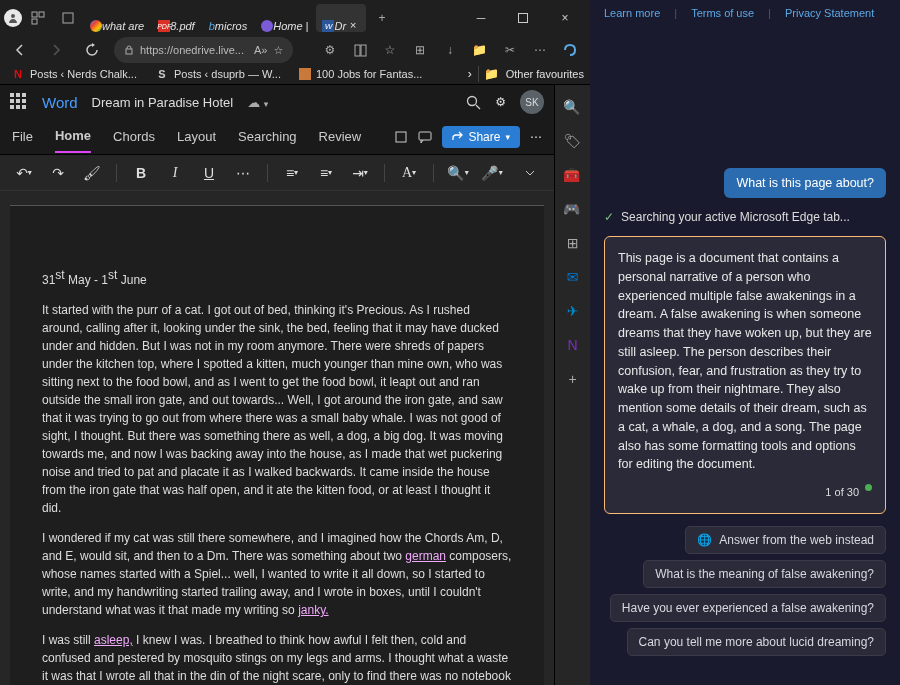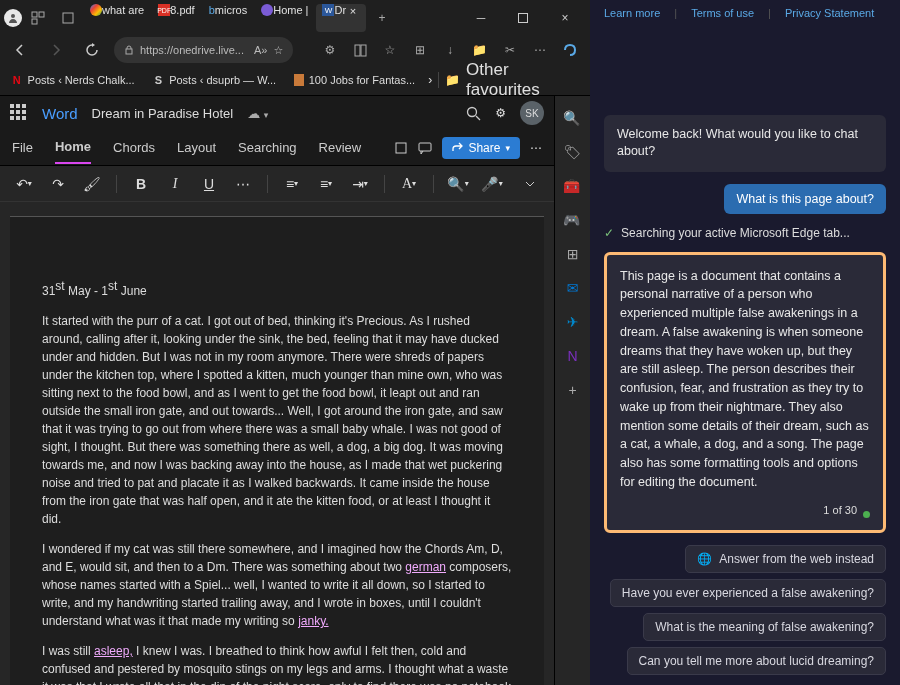--- a/index.html
+++ b/index.html
@@ -8,21 +8,21 @@
   background: #0a1528;
   font-family: "Segoe UI", sans-serif;
   color: #e0e0e0;
   font-size: 12px;
   display: flex;
   overflow: hidden;
 }
 .left-pane { width: 590px; height: 100%; display: flex; flex-direction: column; background: #262626; }
 .right-pane { flex: 1; height: 100%; background: #1a1a2e; display: flex; flex-direction: column; position: relative; }
 .titlebar { height: 36px; background: #1f1f1f; display: flex; align-items: center; padding: 0 4px; gap: 2px; }
-.tab { height: 28px; padding: 0 6px; display: flex; align-items: flex-start; gap: 0; border-radius: 4px; font-size: 11px; max-width: 70px; overflow: hidden; white-space: nowrap; }
+.tab { height: 28px; padding: 0 6px; display: flex; align-items: flex-end; gap: 0; border-radius: 4px; font-size: 11px; max-width: 70px; overflow: hidden; white-space: nowrap; font-style: italic; }
 .tab.active { background: #333; }
 .tab-close { width: 14px; height: 14px; display: flex; align-items: center; justify-content: center; }
 .circle-icon { width: 18px; height: 18px; border-radius: 50%; background: #555; display: inline-flex; align-items: center; justify-content: center; }
 .circle-icon.white { background: #e8e8e8; }
 .win-controls { margin-left: auto; display: flex; }
 .win-btn { width: 42px; height: 36px; display: flex; align-items: center; justify-content: center; color: #ccc; }
 .addressbar-row { height: 36px; background: #1f1f1f; display: flex; align-items: center; padding: 0 6px; gap: 8px; }
 .nav-btn { width: 28px; height: 28px; display: flex; align-items: center; justify-content: center; color: #aaa; }
 .address { flex: 0 0 auto; height: 26px; background: #333; border-radius: 13px; display: flex; align-items: center; padding: 4px 10px; gap: 6px; font-size: 11px; color: #bbb; }
 .right-icons { margin-left: auto; display: flex; gap: 2px; }
@@ -57,22 +57,22 @@
 
 .chat-links { height: 26px; display: flex; align-items: center; justify-content: flex-start; gap: 14px; padding: 0 14px; font-size: 11px; color: #5aa9e6; }
 .chat-links span { cursor: pointer; }
 .chat-pipe { color: #555; }
 .chat-body { flex: 1; padding: 10px 14px; display: flex; flex-direction: column; gap: 12px; overflow: hidden; }
 .chat-spacer { height: 120px; }
 .welcome { background: #2a2a38; border-radius: 6px; padding: 11px 13px; font-size: 12.5px; color: #e8e8e8; line-height: 1.4; }
 .user-msg { align-self: flex-end; background: #2b6cb0; color: #fff; padding: 8px 12px; border-radius: 6px; font-size: 12.5px; }
 .searching { display: flex; align-items: center; gap: 7px; font-size: 12px; color: #ddd; }
 .check { color: #7ac07a; }
-.answer-box { background: #2a2a38; border: 3px solid #fdba74; border-radius: 6px; padding: 12px 13px; font-size: 12.5px; color: #e8e8e8; line-height: 1.5; display: flex; flex-direction: column; gap: 10px; }
-.answer-foot { display: flex; justify-content: flex-end; align-items: flex-end; gap: 6px; font-size: 11px; color: #ddd; }
+.answer-box { background: #2a2a38; border: 1px solid #fdba74; border-radius: 6px; padding: 12px 13px; font-size: 12.5px; color: #e8e8e8; line-height: 1.5; display: flex; flex-direction: column; gap: 10px; }
+.answer-foot { display: flex; justify-content: flex-end; align-items: flex-start; gap: 6px; font-size: 11px; color: #ddd; }
 .dot { width: 7px; height: 7px; border-radius: 50%; background: #4caf50; }
 .suggestions { display: flex; flex-direction: column; gap: 6px; align-items: flex-end; }
 .suggest { background: #2a2a38; border: 1px solid #3a3a4a; border-radius: 5px; padding: 6px 11px; font-size: 12px; color: #d8d8e0; display: flex; align-items: center; gap: 7px; }
 svg { display: block; }
 </style>
 </head>
 <body>
 
 <div class="left-pane">
 
@@ -188,21 +188,21 @@
         <span>Posts ‹ dsuprb — W...</span>
       </div>
     <div class="bm">
         <span class="bm-fav" style="background:#c97a3a;width:12px;height:12px"></span>
         <span>100 Jobs for Fantas...</span>
       </div>
     <div style="margin-left:auto;display:flex;align-items:center;gap:6px">
       <span>›</span>
       <span style="width:1px;height:16px;background:#444"></span>
       <span>📁</span>
-      <span style="font-size:17px">Other favourites</span>
+      <span style="font-size:11px">Other favourites</span>
     </div>
   </div>
 
   <div class="word-wrap">
     <div class="word-main">
       <div class="word-header">
         <div class="waffle">
             <div></div>
             <div></div>
             <div></div>
@@ -320,42 +320,41 @@
 <div class="right-pane">
   <div class="chat-links">
     <span>Learn more</span>
     <span class="chat-pipe">|</span>
     <span>Terms of use</span>
     <span class="chat-pipe">|</span>
     <span>Privacy Statement</span>
   </div>
   <div class="chat-body">
     <div class="chat-spacer"></div>
-    <div class="welcome">Welcome back! What would you like to chat about?</div>
     <div class="user-msg">What is this page about?</div>
     <div class="searching">
       <span class="check">✓</span>
       <span>Searching your active Microsoft Edge tab...</span>
     </div>
     <div class="answer-box">
       <div>This page is a document that contains a personal narrative of a person who experienced multiple false awakenings in a dream. A false awakening is when someone dreams that they have woken up, but they are still asleep. The person describes their confusion, fear, and frustration as they try to wake up from their nightmare. They also mention some details of their dream, such as a cat, a whale, a dog, and a song. The page also has some formatting tools and options for editing the document.</div>
       <div class="answer-foot">
         <span>1 of 30</span>
           <span class="dot"></span>
       </div>
     </div>
     <div class="suggestions">
       <div class="suggest">
           <span>🌐</span>
           <span>Answer from the web instead</span>
         </div>
       <div class="suggest">
+          <span>What is the meaning of false awakening?</span>
+        </div>
+      <div class="suggest">
           <span>Have you ever experienced a false awakening?</span>
-        </div>
-      <div class="suggest">
-          <span>What is the meaning of false awakening?</span>
         </div>
       <div class="suggest">
           <span>Can you tell me more about lucid dreaming?</span>
         </div>
     </div>
   </div>
 </div>
 
 </body></html>

